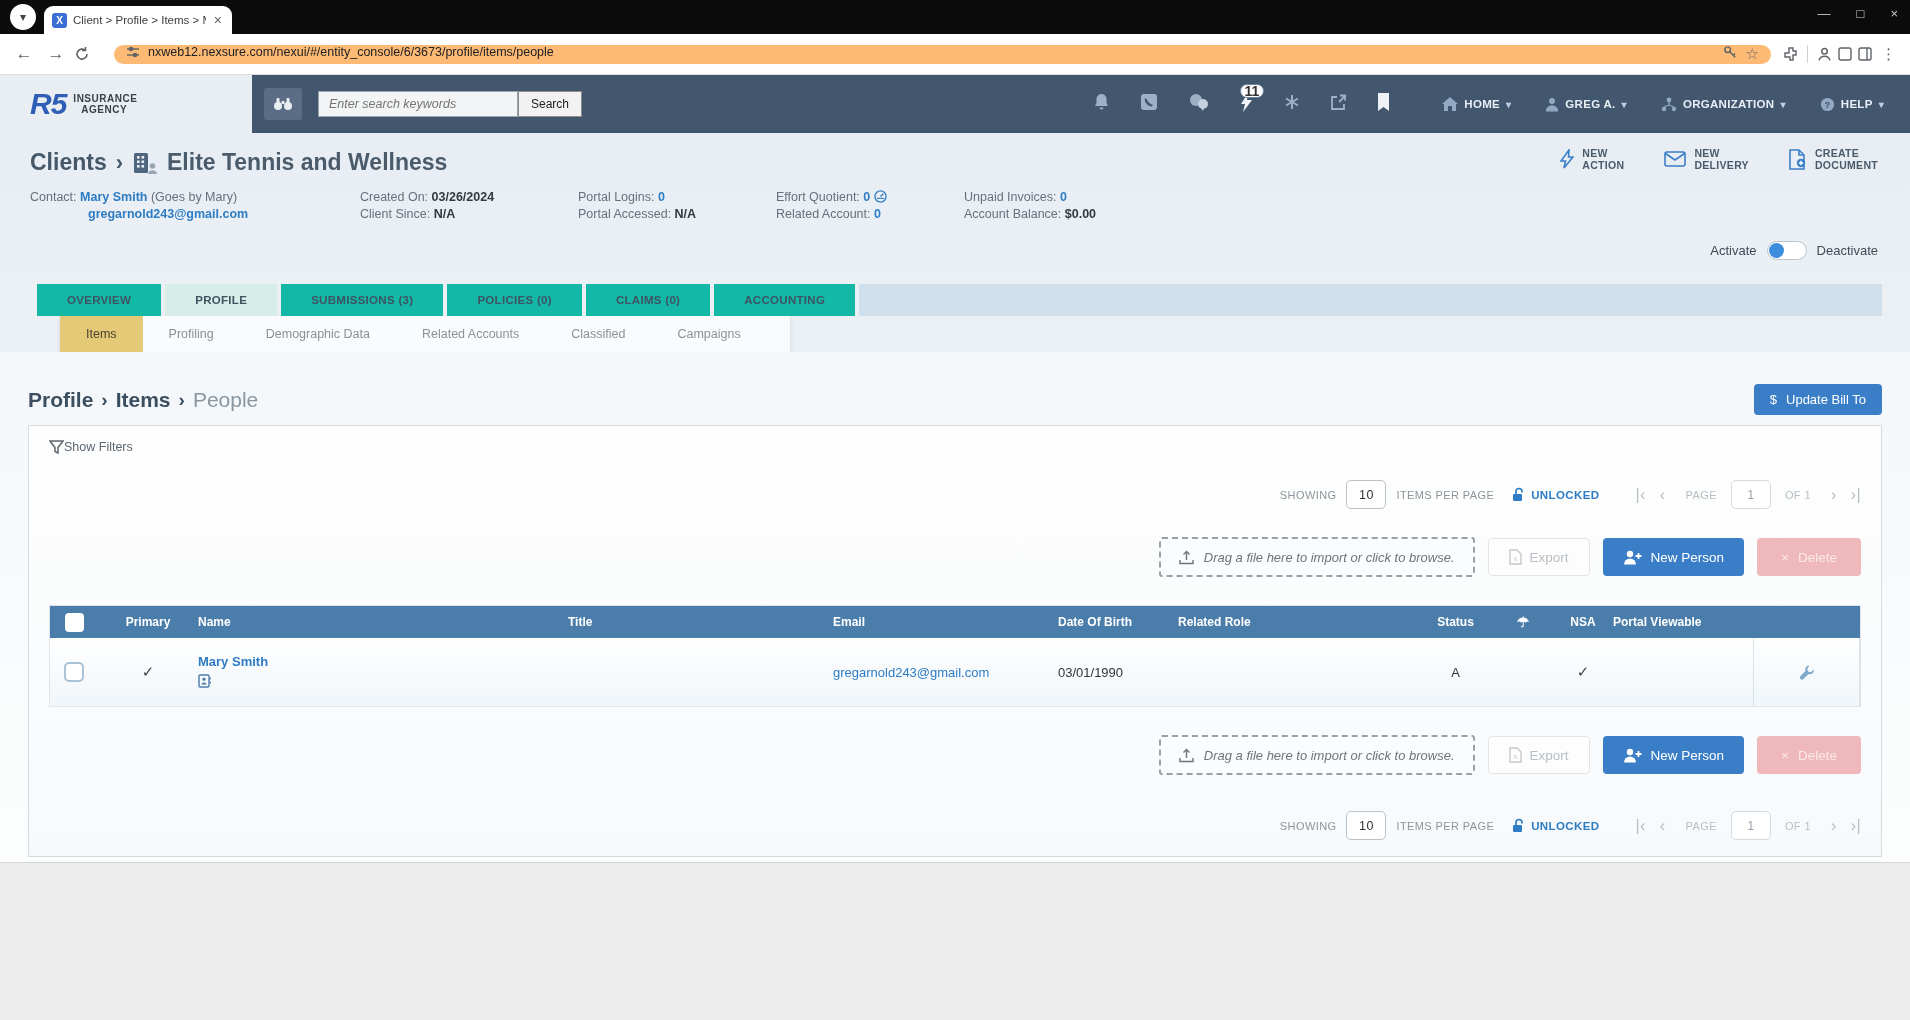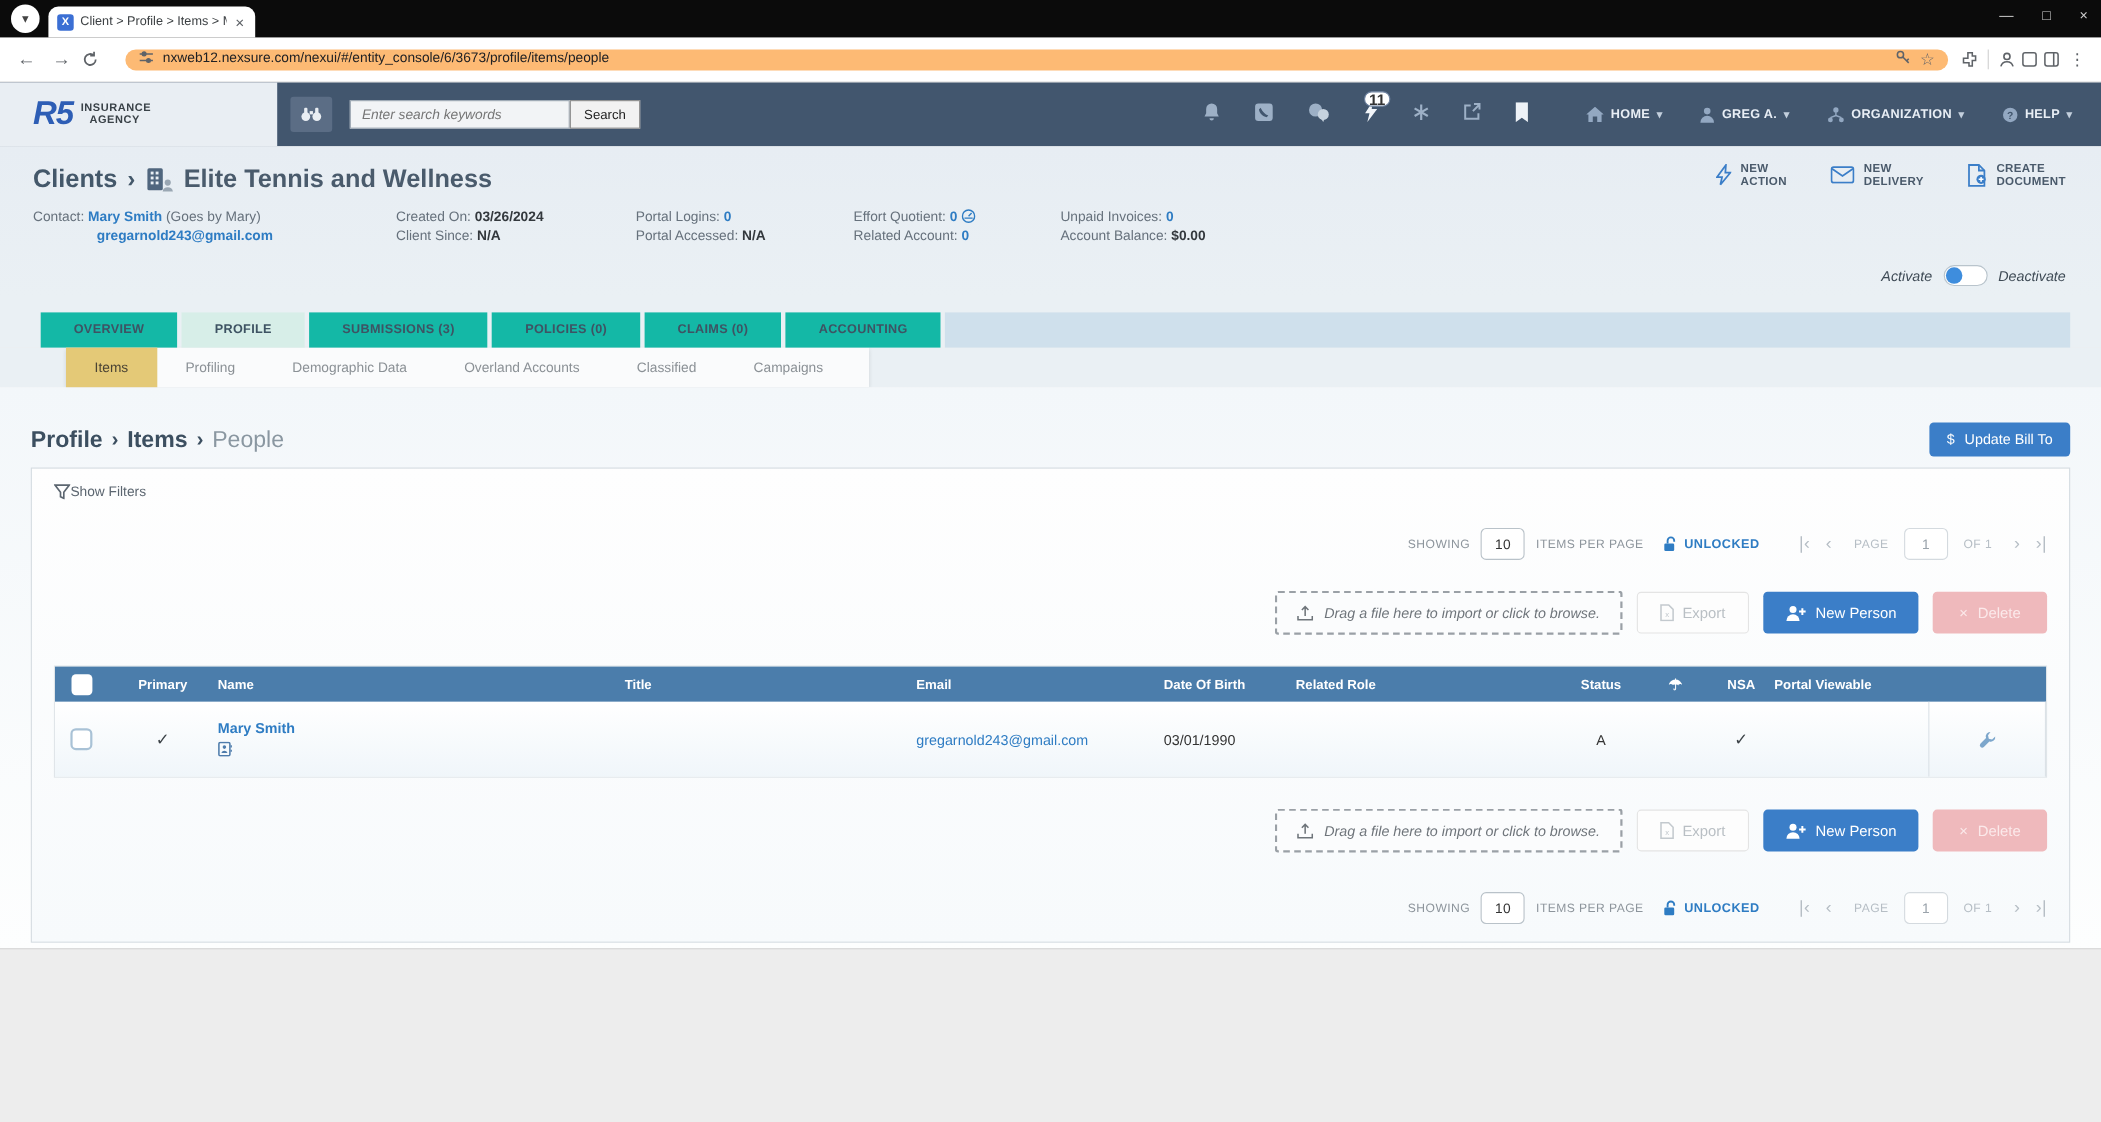--- a/index.html
+++ b/index.html
@@ -48,21 +48,21 @@
   .ch-addr { font-size:12.5px; font-weight:bold; color:#2e7cc3; }
   .ch-info { display:flex; margin-top:13px; font-size:12.5px; }
   .info-col { line-height:17px; }
   .lbl { color:#66717c; }
   .val { color:#33383d; font-weight:bold; }
   .val-blue { color:#2e7cc3; font-weight:bold; }
   .ch-actions { position:absolute; top:14px; right:32px; display:flex; gap:40px; }
   .ch-action { display:flex; align-items:center; gap:8px; }
   .ch-action svg { color:#3b7ec8; }
   .ch-action-lbl { font-size:10.5px; font-weight:bold; color:#4a5a6b; line-height:12px; letter-spacing:0.3px; }
-  .ch-toggle-row { position:absolute; right:32px; bottom:10px; display:flex; align-items:center; gap:10px; font-size:13px; color:#3e4a55;font-style:italic; }
+  .ch-toggle-row { position:absolute; right:32px; bottom:10px; display:flex; align-items:center; gap:10px; font-size:13px; color:#3e4a55; }
   .toggle { width:40px; height:19px; background:#fff; border:1px solid #b9c4cc; border-radius:10px; position:relative; }
   .toggle-knob { position:absolute; left:1px; top:1px; width:15px; height:15px; border-radius:50%; background:#3e8ddd; }
 
   
   .tab-bar { background:#eaf0f4; padding:14px 28px 0 37px; display:flex; gap:4px; }
   .tab { height:32px; display:flex; align-items:center; padding:0 30px; background:#14b8a6; font-size:11.5px; font-weight:bold; color:#3e5363; letter-spacing:0.3px; }
   .tab.active { background:#d7eee8; }
   .tab-filler { flex:1; background:#cfe0ec; height:32px; }
   .subtab-bar { background:#eaf0f4; }
   .subtab-strip { margin-left:60px; width:730px; background:#fafbfc; box-shadow:0 2px 4px rgba(0,0,0,0.12); display:flex; height:36px; }
@@ -380,21 +380,21 @@
   <div class="tab">POLICIES (0)</div>
   <div class="tab">CLAIMS (0)</div>
   <div class="tab">ACCOUNTING</div>
   <div class="tab-filler"></div>
 </div>
 <div class="subtab-bar">
   <div class="subtab-strip">
     <div class="subtab active">Items</div>
     <div class="subtab">Profiling</div>
     <div class="subtab">Demographic Data</div>
-    <div class="subtab">Overland Accounts</div>
+    <div class="subtab">Related Accounts</div>
     <div class="subtab">Classified</div>
     <div class="subtab">Campaigns</div>
   </div>
 </div>
 
 <div class="content">
   <div class="page-head">
     <div class="pg-crumb">
       <span class="pg-crumb-b">Profile</span>
       <span class="pg-crumb-sep">›</span>

